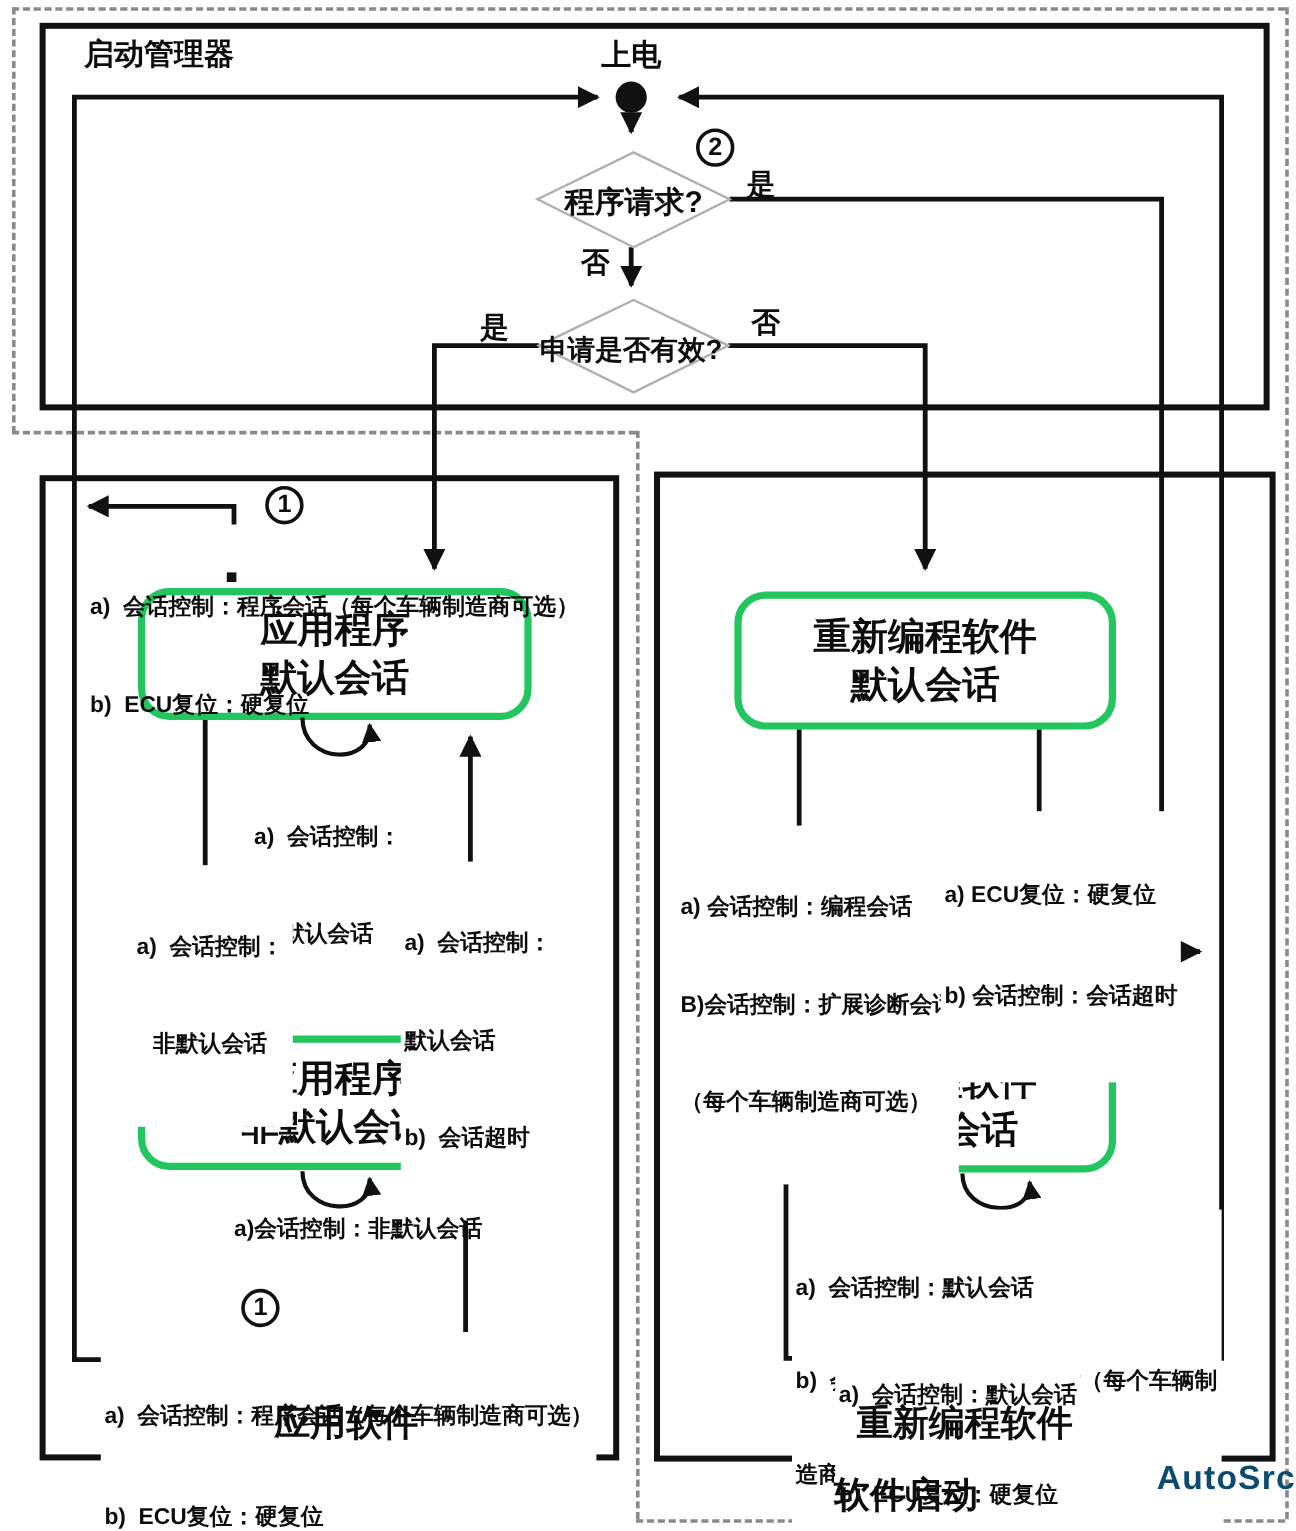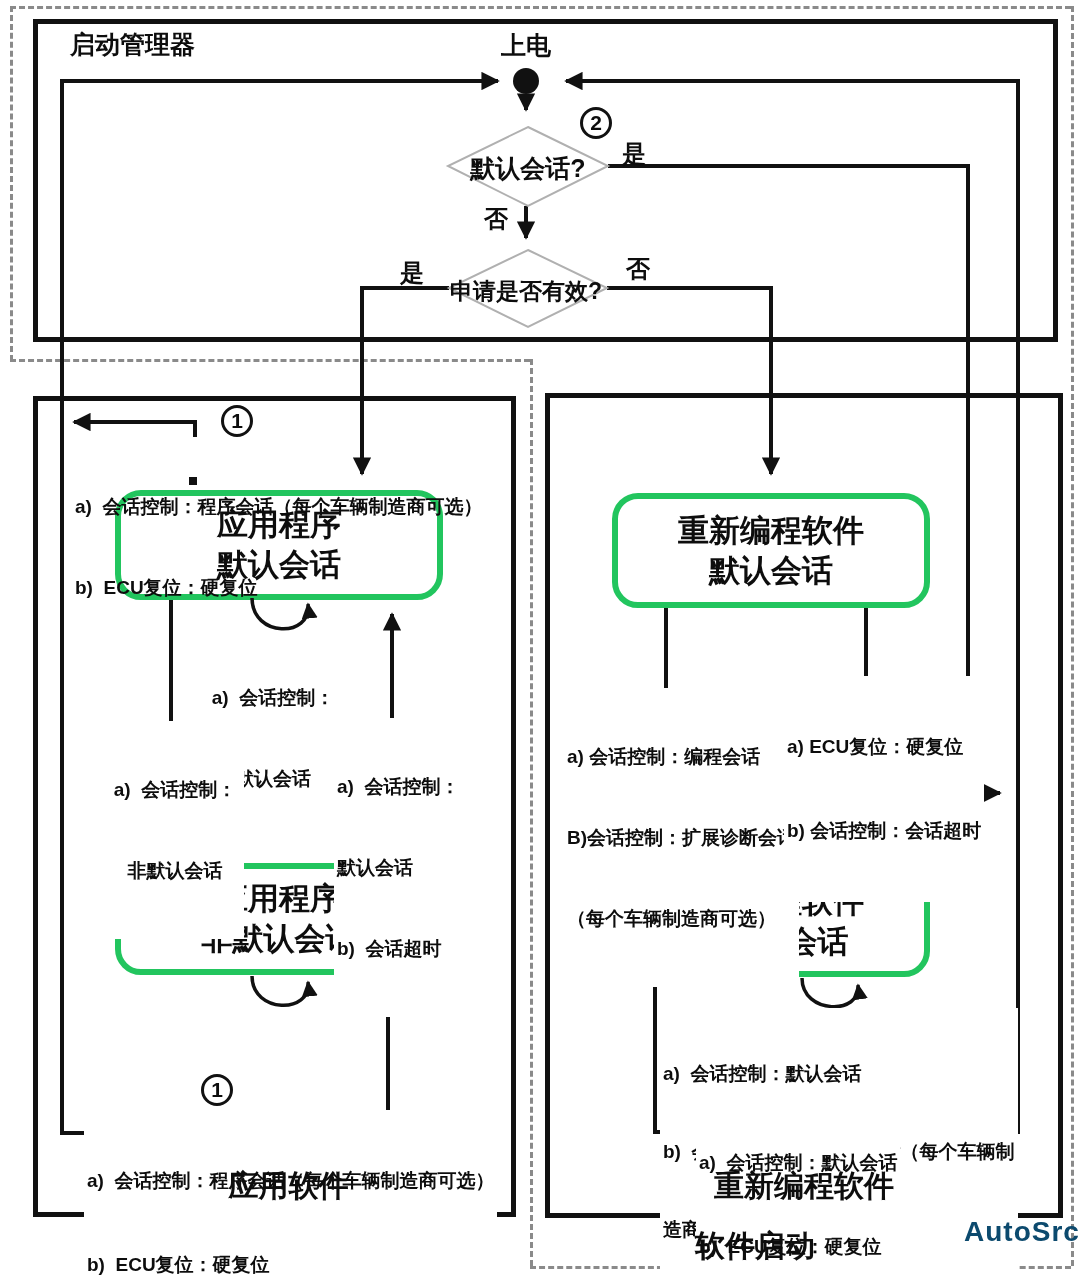--- a/index.html
+++ b/index.html
@@ -115,21 +115,21 @@
       <circle cx="945" cy="1241" r="1.8" fill="#c9c9c9"></circle>
       <circle cx="951" cy="1241" r="1.8" fill="#c9c9c9"></circle>
     </g>
   </svg>
 
   <div class="t" style="left:70px;top:28px;font-size:25px;">启动管理器</div>
   <div class="t" style="left:501px;top:29px;font-size:25px;">上电</div>
   <div class="badge" style="left:580px;top:107px;">
     <span>2</span>
   </div>
-  <div class="t ctr" style="left:448px;top:152px;width:160px;font-size:25px;">默认会话?</div>
+  <div class="t ctr" style="left:448px;top:152px;width:160px;font-size:25px;">程序请求?</div>
   <div class="t" style="left:622px;top:138px;font-size:24px;">是</div>
   <div class="t" style="left:484px;top:203px;font-size:24px;">否</div>
   <div class="t ctr" style="left:446px;top:276px;width:160px;font-size:23px;">申请是否有效?</div>
   <div class="t" style="left:400px;top:257px;font-size:24px;">是</div>
   <div class="t" style="left:626px;top:253px;font-size:24px;">否</div>
 
   <div class="badge" style="left:221px;top:405px;">
     <span>1</span>
   </div>
   <div class="note nobg" style="left:72px;top:438px;">
@@ -142,20 +142,21 @@
   </div>
   <div class="note ctr" style="left:106px;top:721px;width:132px;">
     <div>a)  会话控制：</div>
     <div>非默认会话</div>
   </div>
   <div class="note" style="left:334px;top:718px;">
     <div>a)  会话控制：</div>
     <div>默认会话</div>
     <div>b)  会话超时</div>
   </div>
+  <div class="note nobg" style="left:192px;top:1010px;">a)会话控制：非默认会话</div>
   <div class="badge" style="left:201px;top:1074px;">
     <span>1</span>
   </div>
   <div class="note" style="left:84px;top:1110px;line-height:28px;">
     <div>a)  会话控制：程序会话（每个车辆制造商可选）</div>
     <div>b)  ECU复位：硬复位</div>
   </div>
   <div class="caption" style="left:33px;top:1166px;width:511px;">应用软件</div>
 
   <div class="note" style="left:564px;top:688px;">

